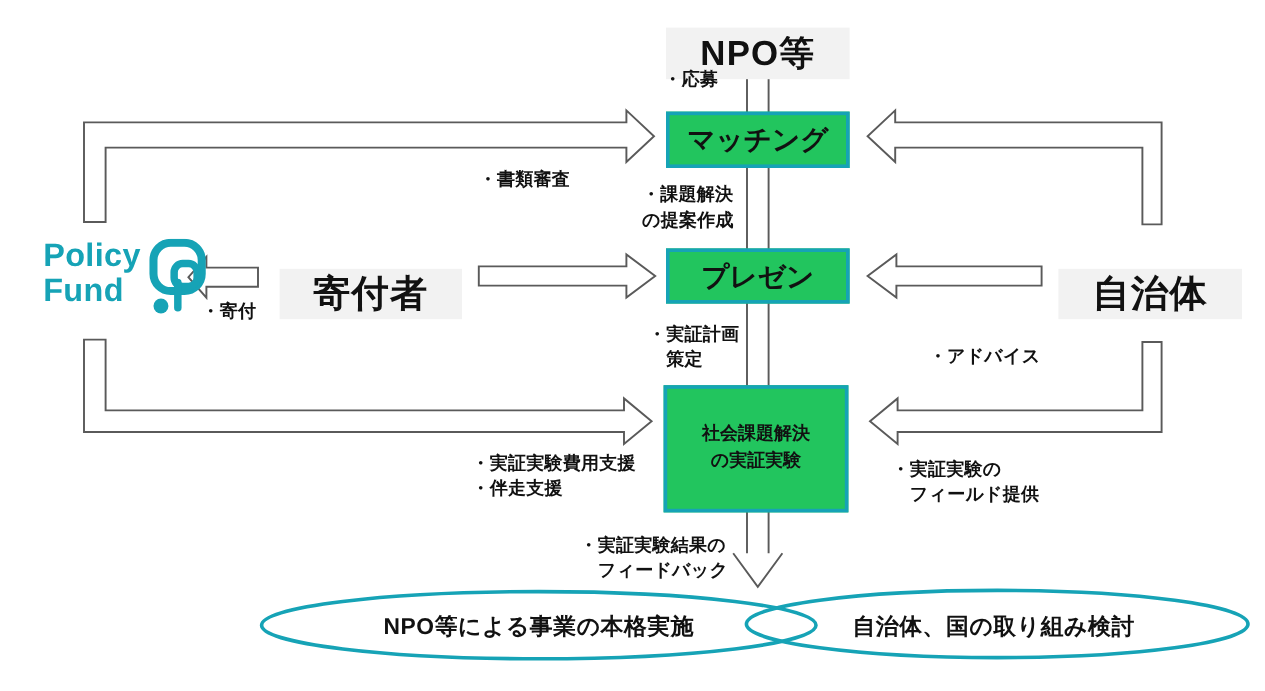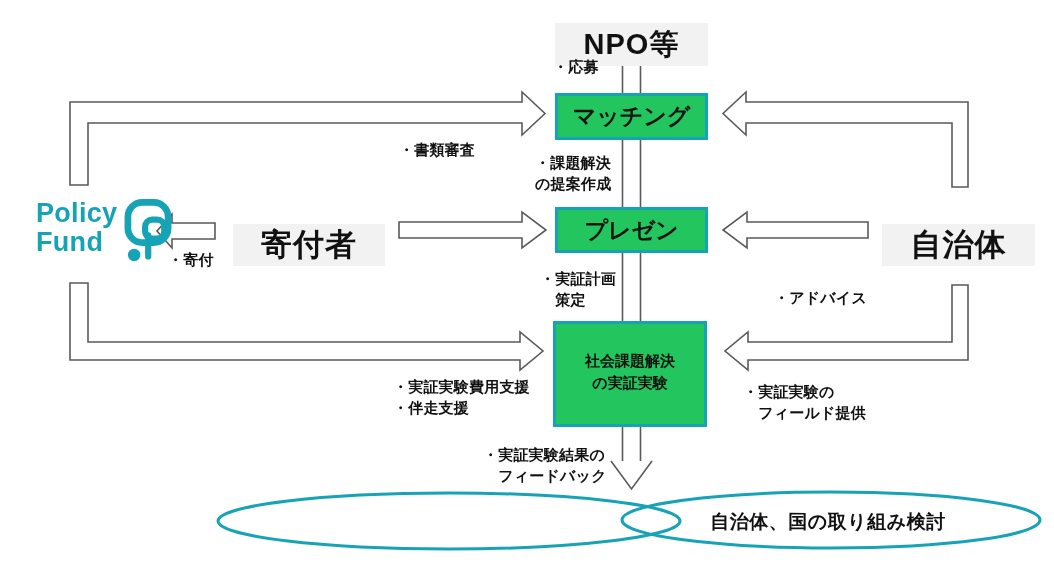--- a/index.html
+++ b/index.html
@@ -93,15 +93,16 @@
   <div class="lbl" id="lbl-plan">・実証計画
 　策定</div>
   <div class="lbl" id="lbl-advice">・アドバイス</div>
   <div class="lbl" id="lbl-cost">・実証実験費用支援
 ・伴走支援</div>
   <div class="lbl" id="lbl-field">・実証実験の
 　フィールド提供</div>
   <div class="lbl" id="lbl-feedback">・実証実験結果の
 　フィードバック</div>
 
+  <div class="outcome" id="outcome-npo">NPO等による事業の本格実施</div>
   <div class="outcome" id="outcome-gov">自治体、国の取り組み検討</div>
 
 </div>
 
 </body></html>

